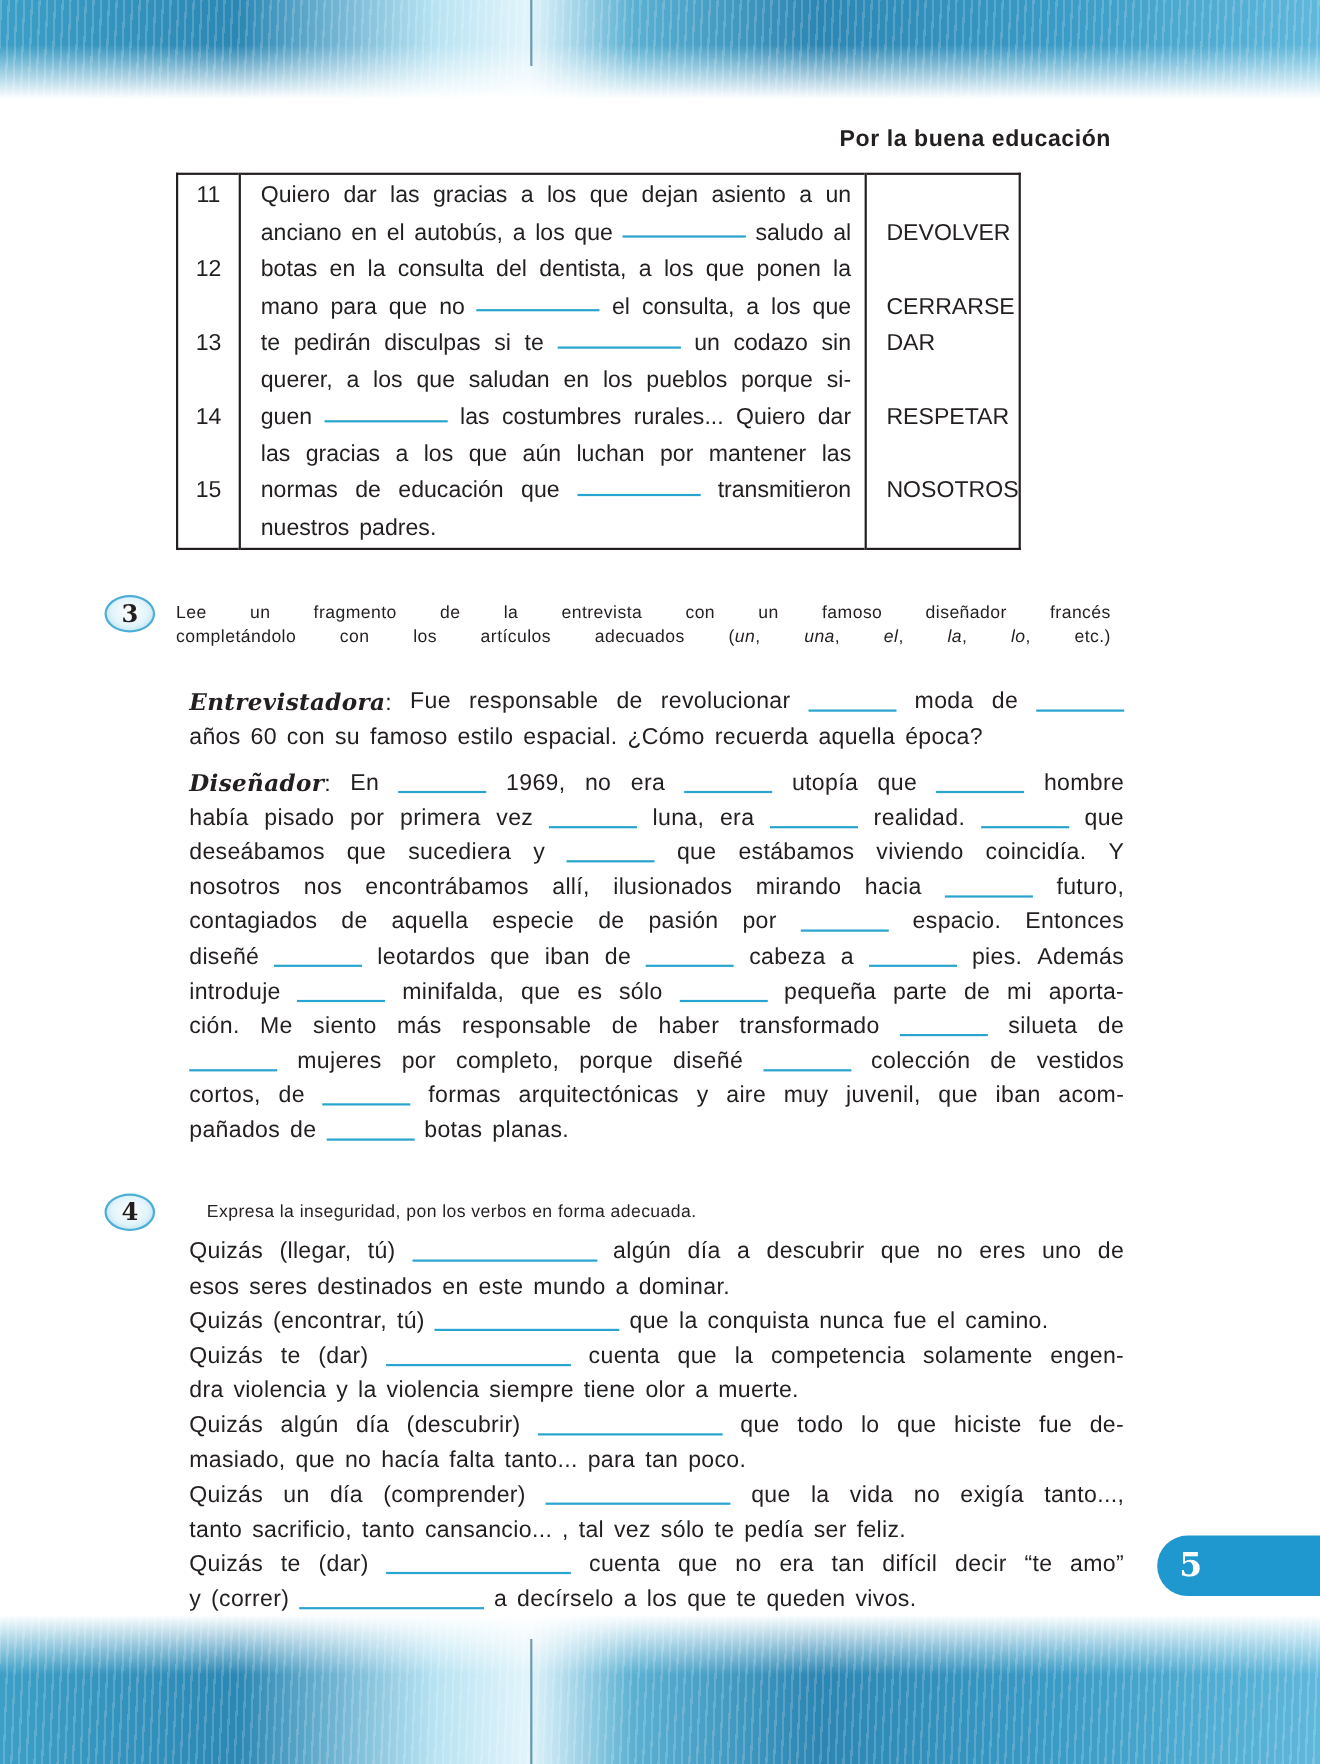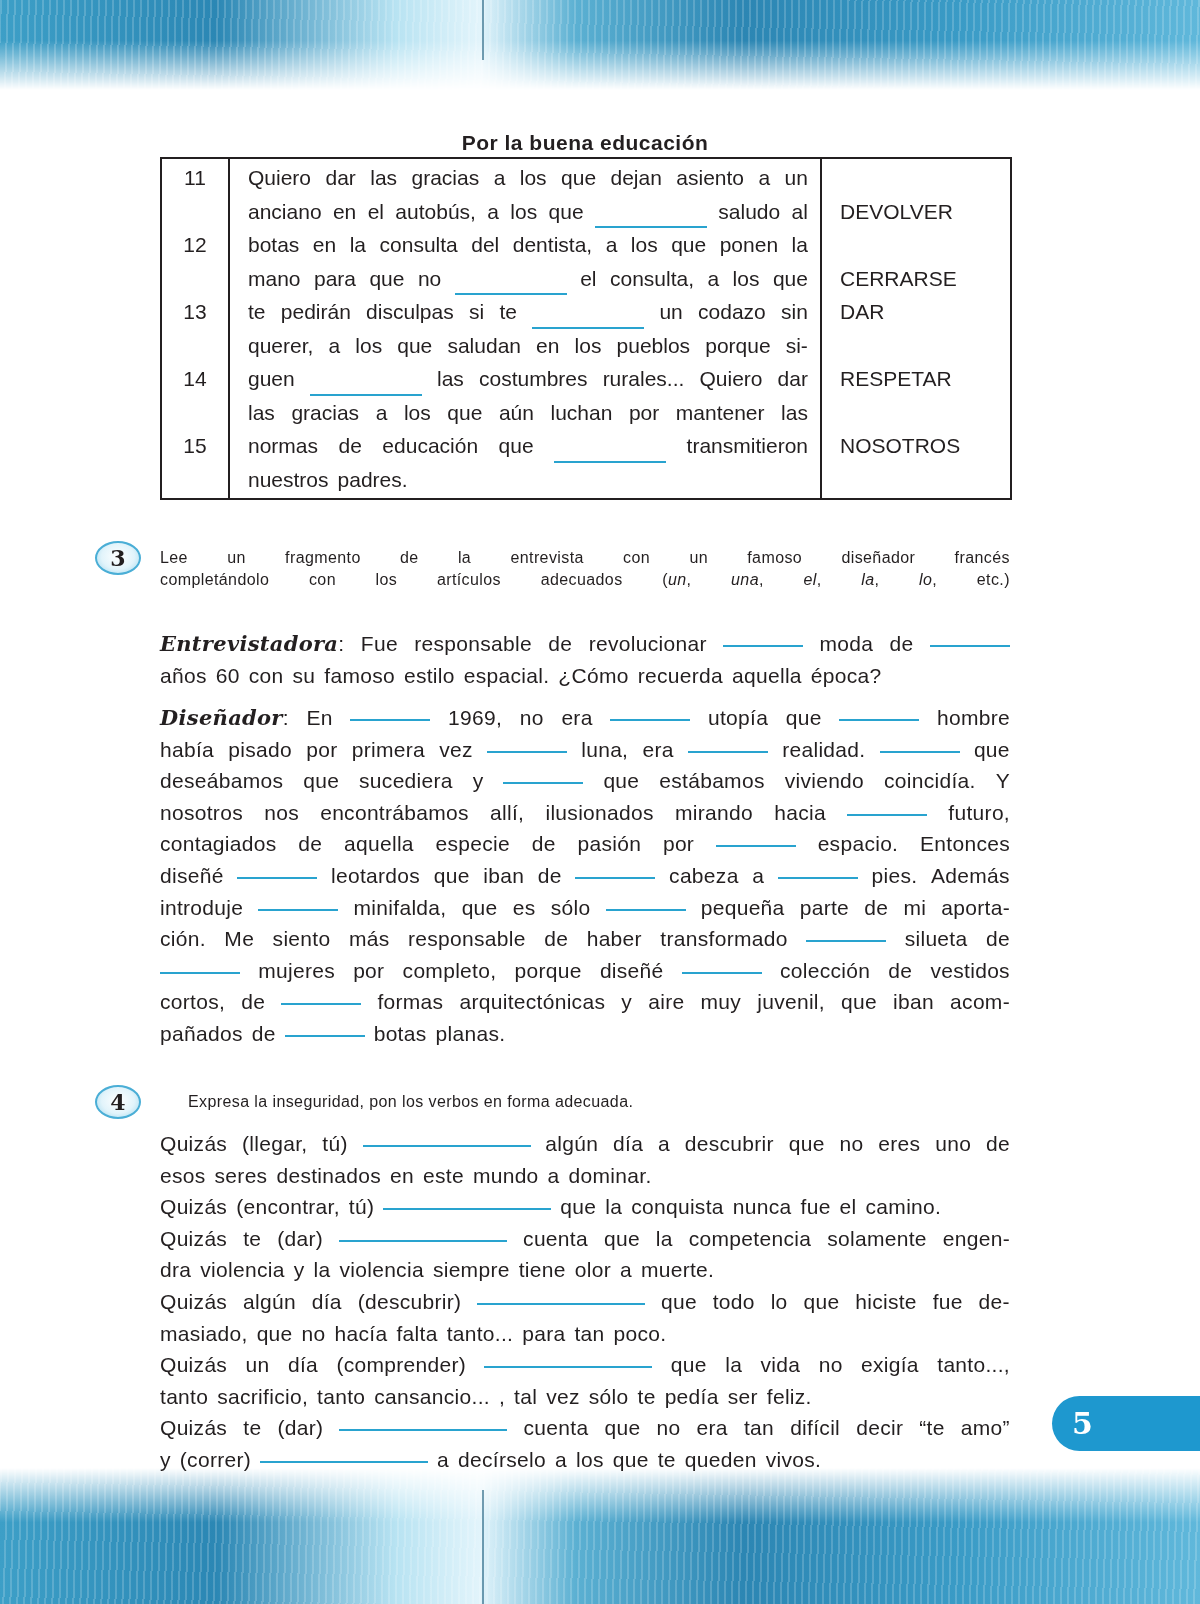--- a/index.html
+++ b/index.html
@@ -22,35 +22,35 @@
     background:
       repeating-linear-gradient(92deg, rgba(255,255,255,0.18) 0 2px, rgba(0,0,0,0) 2px 7px),
       linear-gradient(90deg, #3d9fc7 0%, #2b87b4 18%, #b8e3f2 33%, #e2f4fb 40%, #5bb0d2 48%, #2c86b3 62%, #3a9bc6 80%, #60b8db 100%);
     -webkit-mask-image: linear-gradient(0deg, #000 0%, #000 60%, transparent 100%);
             mask-image: linear-gradient(0deg, #000 0%, #000 60%, transparent 100%);
   }
   .band-crack { position:absolute; width:2px; background:#1c5e7d; opacity:0.6; }
 
   .title {
     position:absolute; left:160px; width:850px; top:115px;
-    text-align:center; font-weight:bold; font-size:21px; letter-spacing:0.5px;margin-top:16px;
+    text-align:right; font-weight:bold; font-size:21px; letter-spacing:0.5px;
   }
 
   table.exercise {
-    position:absolute; left:160px; top:157px; width:852px;
+    position:absolute; left:160px; top:157px; width:768px;
     border-collapse:collapse; border:2px solid #231f20;
     font-size:21px; line-height:33.5px;
   }
   table.exercise td { vertical-align:top; padding:0; }
   td.num-col { width:66px; border-right:2px solid #231f20; }
   td.text-col { width:560px; padding:2px 12px 2px 18px !important; border-right:2px solid #231f20; }
   td.word-col { padding:2px 0 2px 18px !important; }
   .num-line, .word-line { height:33.5px; }
   .num-line { text-align:center; }
-  .tline { display:flex; justify-content:space-between; white-space:nowrap; height:33.5px;align-items:flex-end; }
+  .tline { display:flex; justify-content:space-between; white-space:nowrap; height:33.5px; }
   .tline.last { justify-content:flex-start; }
 
   .blank { display:inline-block; border-bottom:2px solid #29a3cf; vertical-align:baseline; height:0.95em; }
   .b-tbl { width:112px; }
   .b-s { width:80px; }
   .b-l { width:168px; }
 
   .badge {
     position:absolute; width:46px; height:34px; border-radius:50%;
     background:radial-gradient(ellipse at 50% 45%, #ffffff 0%, #e2f4fb 55%, #9cd6ec 100%);
@@ -60,22 +60,22 @@
   }
 
   .instruction {
     position:absolute; left:160px; width:850px;
     font-weight:normal; font-size:16px; line-height:22px; letter-spacing:0.4px;
     text-align:justify;
   }
   .instruction em { font-style:italic; }
 
   .para {
-    position:absolute; left:160px; width:850px;
-    font-size:21px; line-height:38px; letter-spacing:0.3px;
+    position:absolute; left:172px; width:850px;
+    font-size:21px; line-height:26px; letter-spacing:0.3px;
   }
   .jl { display:flex; justify-content:space-between; white-space:nowrap; height:31.6px; }
   .jl.last { justify-content:flex-start; gap:0; }
   .jl.last > * { margin-right:9px; }
   .speaker { font-family:"DejaVu Serif", serif; font-style:italic; font-weight:bold; font-size:21px; }
 
   .page-tab {
     position:absolute; left:1052px; top:1396px; width:148px; height:55px;
     background:#1e98cf; border-radius:28px 0 0 28px;
     color:#ffffff; font-family:"DejaVu Serif", serif; font-weight:bold; font-size:30px;

